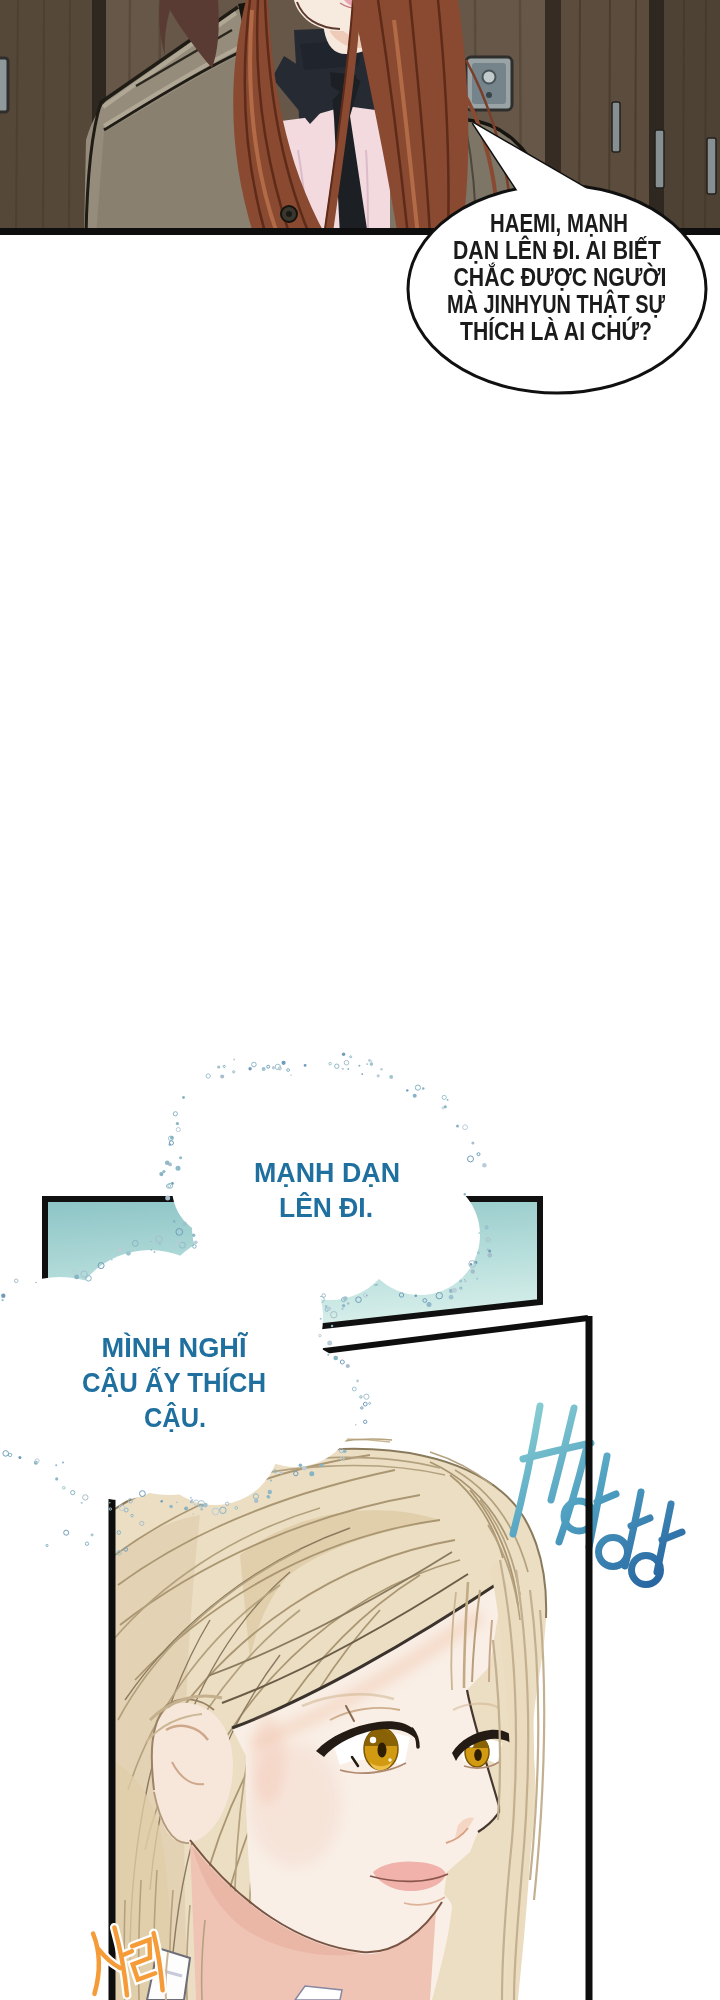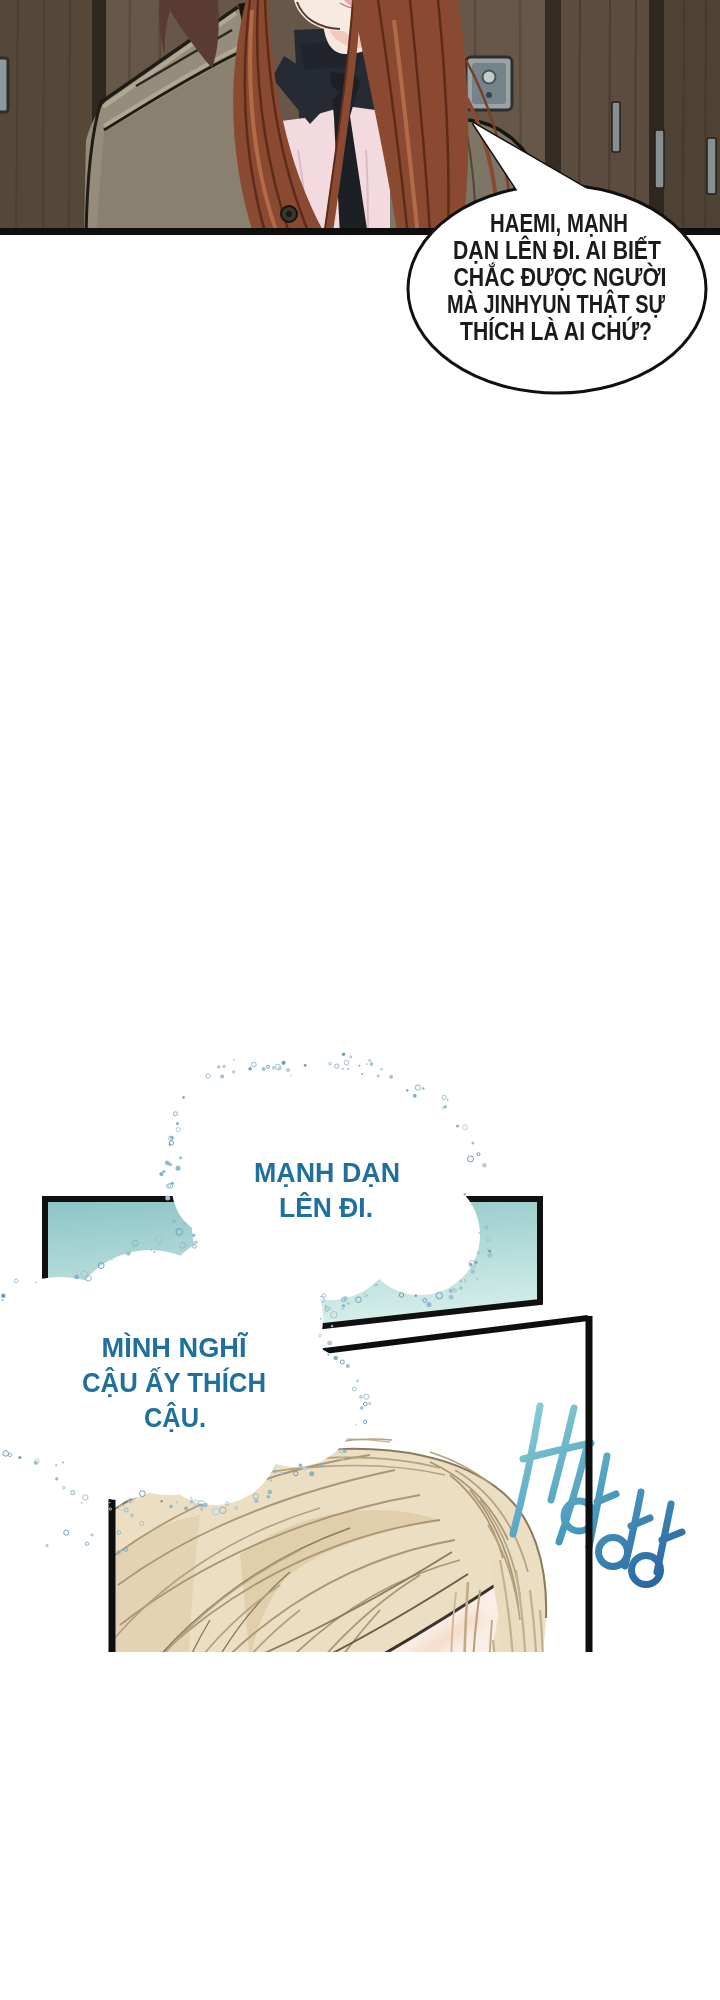--- a/index.html
+++ b/index.html
@@ -1,16 +1,16 @@
 <!DOCTYPE html>
 <html><head>
 <meta charset="utf-8">
 <style>
 html,body{margin:0;padding:0;background:#fff;}
-#page{width:720px;height:1652px;position:relative;overflow:hidden;background:#fff;font-family:"Liberation Sans",sans-serif;text-decoration:underline;}
+#page{width:720px;height:2000px;position:relative;overflow:hidden;background:#fff;font-family:"Liberation Sans",sans-serif;text-decoration:underline;}
 svg{display:block;}
 .bt{font-family:"Liberation Sans",sans-serif;font-weight:bold;}
 </style>
 </head>
 <body>
 <div id="page">
 <svg width="720" height="2000" viewBox="0 0 720 2000" xmlns="http://www.w3.org/2000/svg">
 <defs>
 <clipPath id="cpA">
           <rect x="0" y="0" width="720" height="236"></rect>

